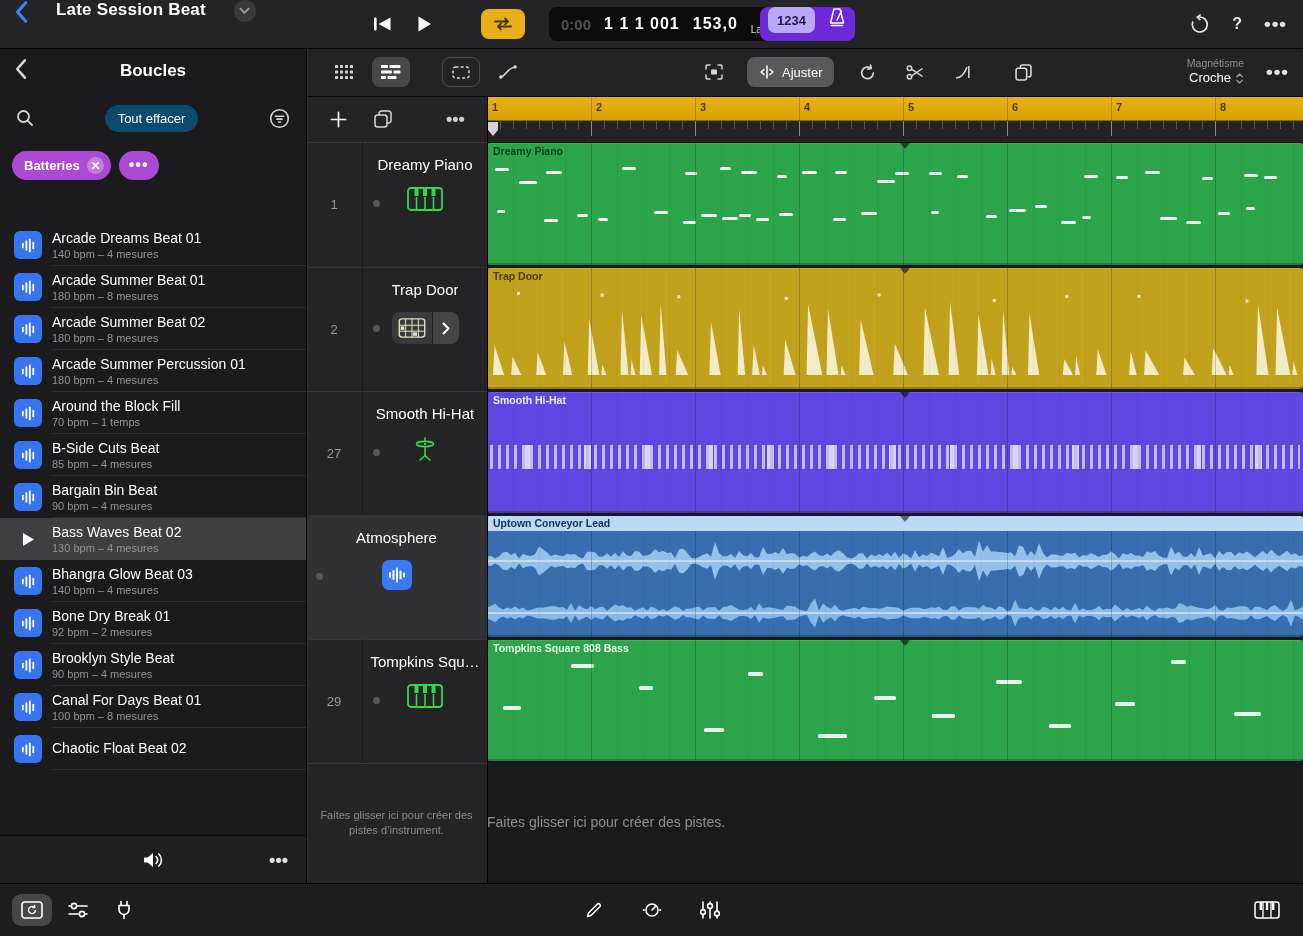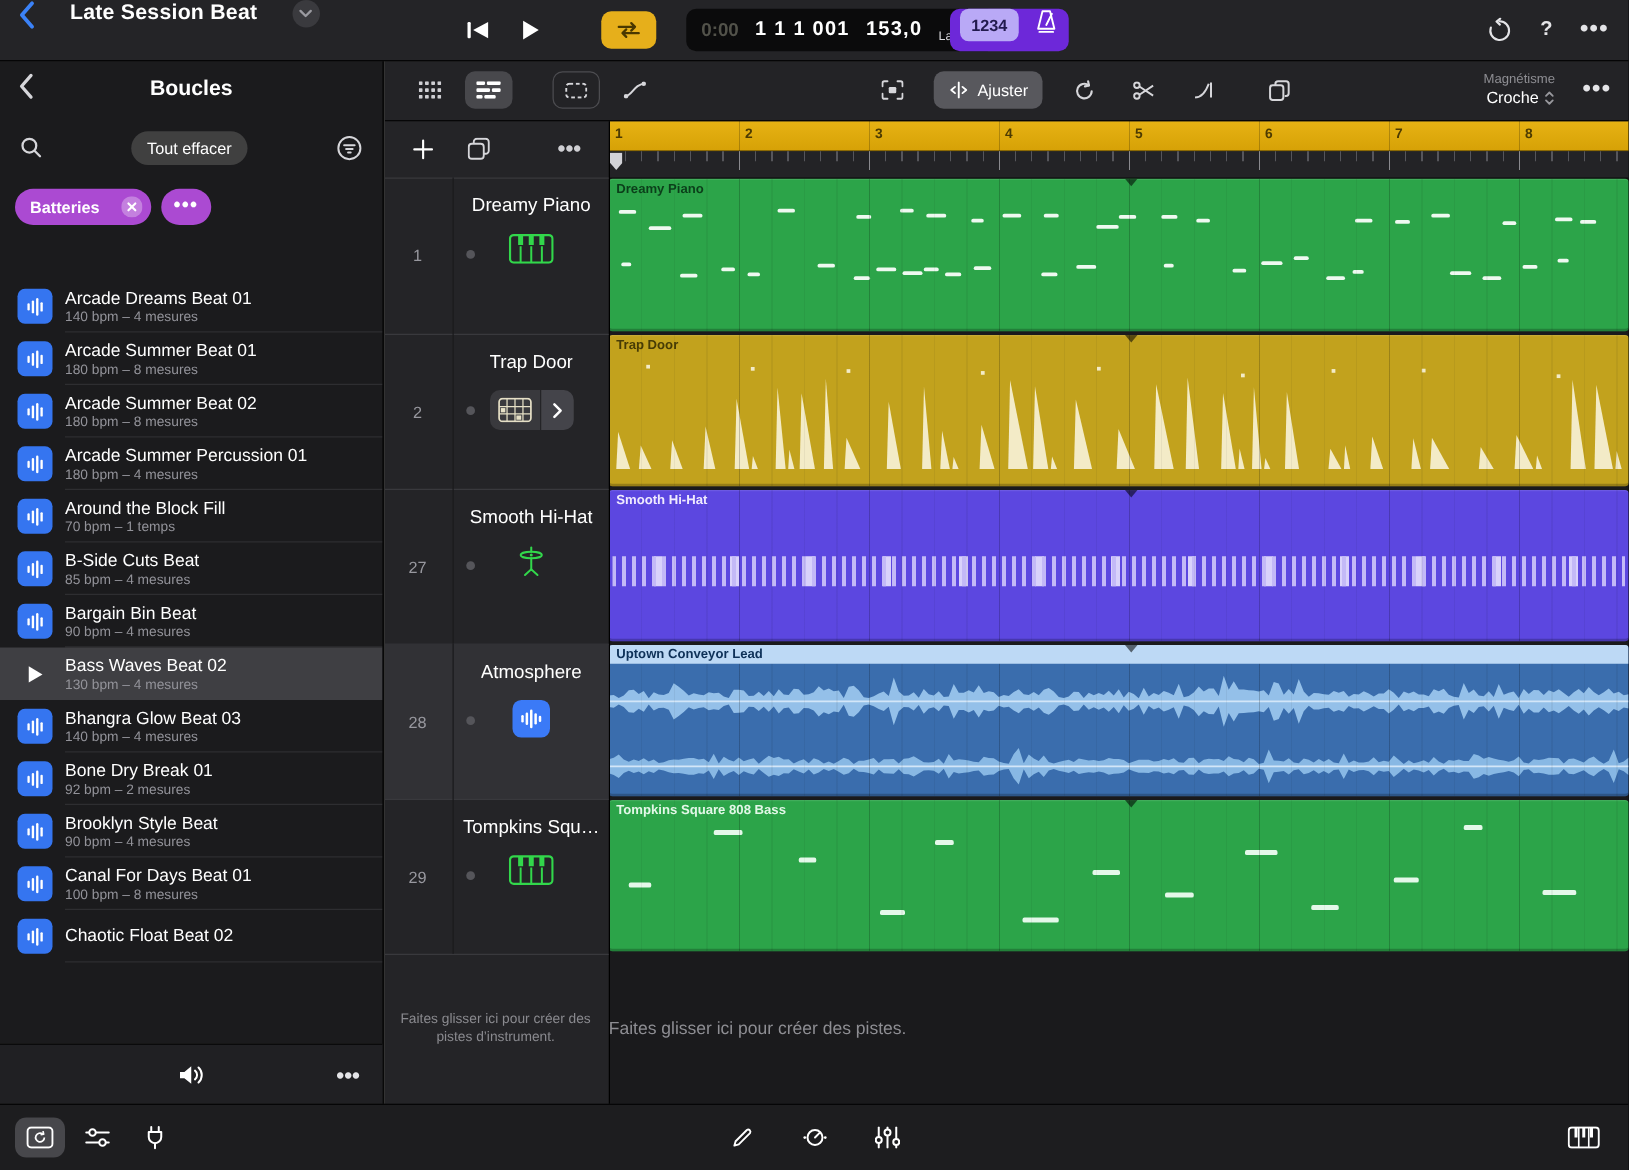--- a/index.html
+++ b/index.html
@@ -25,23 +25,23 @@
   .tb-right{position:absolute;right:16px;top:0;height:48px;display:flex;align-items:center;gap:22px;color:#e4e4e7}
   .qmark{font-size:16px;font-weight:bold}
   .dots{font-size:19px;font-weight:bold;letter-spacing:1px;color:#e4e4e7}
 
   
   #sidebar{position:absolute;left:0;top:48px;width:306px;height:836px;background:#1b1b1d;border-right:1px solid #000;z-index:20;box-shadow:1px 0 0 #333}
   .sb-header{height:46px;position:relative;display:flex;align-items:center;justify-content:center}
   .sb-back{position:absolute;left:14px;top:10px}
   .sb-title{font-size:17px;font-weight:bold}
   .sb-search{height:48px;display:flex;align-items:center;padding:0 16px}
-  .clearbtn{margin:0 auto;background:#404040;border-radius:14px;padding:6px 13px;font-size:13px;color:#fff}
+  .clearbtn{margin:0 auto;background:#0c4a6e;border-radius:14px;padding:6px 13px;font-size:13px;color:#fff}
   .sb-chips{height:46px;display:flex;align-items:center;gap:8px;padding:0 12px}
-  .chip{display:flex;align-items:center;gap:17px;background:#ab4ad2;border-radius:15px;height:29px;padding:0 7px 0 12px;font-size:13px;font-weight:bold}
+  .chip{display:flex;align-items:center;gap:7px;background:#ab4ad2;border-radius:15px;height:29px;padding:0 7px 0 12px;font-size:13px;font-weight:bold}
   .chip-more{background:#ab4ad2;border-radius:15px;height:29px;width:40px;display:flex;align-items:center;justify-content:center;font-size:16px;font-weight:bold;letter-spacing:1px}
   .sb-tags{height:36px;display:flex;align-items:center;gap:8px;padding:0 12px;white-space:nowrap;overflow:hidden}
   .tagpill{background:#3c2b4a;color:#f0e4f8;font-size:12.5px;border-radius:13px;padding:5px 11px;flex:none}
   #loop-list{position:absolute;top:176px;bottom:48px;left:0;right:0;overflow:hidden}
   .loop-row{position:relative;height:42px;display:flex;align-items:center}
   .loop-row.selected{background:#3f3f43}
   .loop-row::after{content:"";position:absolute;left:52px;right:0;bottom:0;height:1px;background:#2e2e31}
   .loop-row.selected::after{display:none}
   .loop-ic{width:28px;height:28px;border-radius:6px;background:#3575f0;display:flex;align-items:center;justify-content:center;margin-left:14px;flex:none}
   .loop-row.selected .loop-ic{background:transparent}
@@ -708,21 +708,20 @@
               <line x1="13" y1="10.6" x2="13" y2="20"></line>
               <path d="M8 24 L13 19.5 L18 24"></path>
             </g>
             <circle cx="13" cy="8" r="1.2" fill="#32d74b"></circle>
           </svg>
       </span>
     </div>
   </div>
 
   <div class="thead sel" style="top:419px;height:124px">
-    <div class="tnum">28</div>
     <div class="tmain">
       <div class="tname">Atmosphere</div>
       <span class="tdot"></span>
       <span class="ticon wtile">
         <svg width="18" height="18" viewBox="0 0 18 18">
             <g stroke="#fff" stroke-width="2" stroke-linecap="round">
               <line x1="2" y1="7" x2="2" y2="11"></line>
               <line x1="5.5" y1="5" x2="5.5" y2="13"></line>
               <line x1="9" y1="2.5" x2="9" y2="15.5"></line>
               <line x1="12.5" y1="5.5" x2="12.5" y2="12.5"></line>

